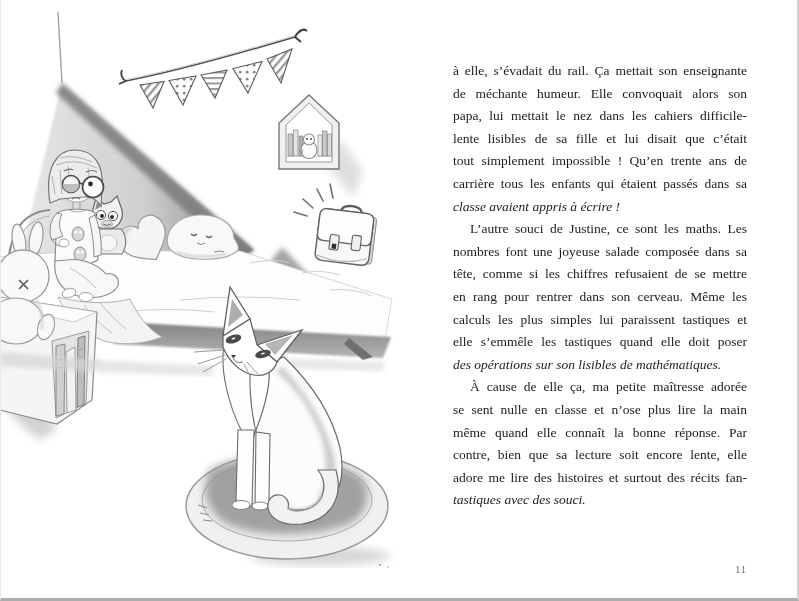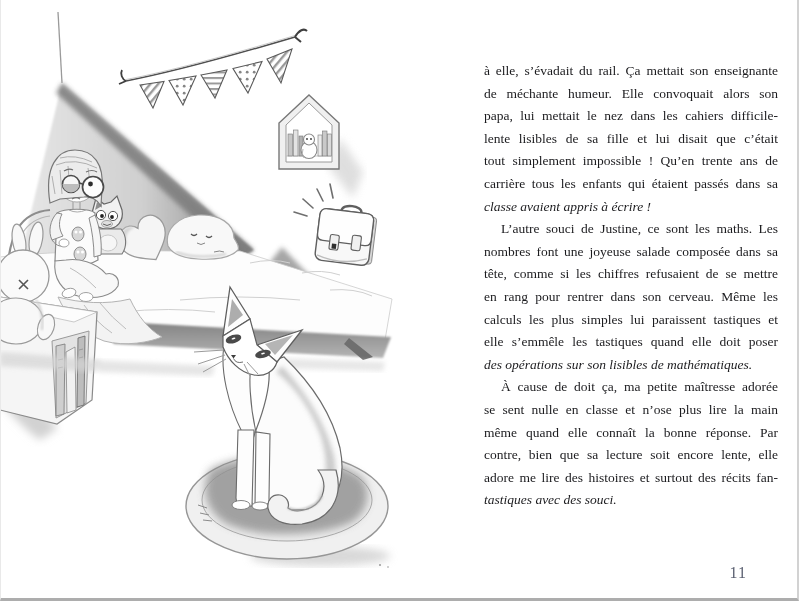--- a/index.html
+++ b/index.html
@@ -1,24 +1,24 @@
 <!DOCTYPE html>
 <html><head>
 <meta charset="utf-8">
 <style>
   html,body{margin:0;padding:0;background:#ffffff;}
   body{width:799px;height:601px;position:relative;overflow:hidden;font-family:"Liberation Serif","DejaVu Serif",serif;}
   .frame{position:absolute;inset:0;border-left:1px solid #e9e9e9;border-right:2px solid #d2d2d2;border-bottom:3px solid #adadad;pointer-events:none;z-index:9;}
   .illustration{position:absolute;left:0;top:0;width:430px;height:601px;}
-  .text-column{position:absolute;left:453px;top:60px;width:294px;font-size:13.5px;line-height:22.6px;color:#1b1b1e;margin-left:31px;}
+  .text-column{position:absolute;left:453px;top:60px;width:294px;font-size:13.5px;line-height:22.6px;color:#1b1b1e;}
   .para{margin:0;}
   .line{text-align:justify;text-align-last:justify;white-space:nowrap;}
   .line.last{text-align-last:auto;white-space:normal;font-style:italic;}
   .line.indent{text-indent:17px;}
-  .page-number{position:absolute;left:453px;top:564px;width:294px;text-align:right;font-size:16px;color:#5c6172;letter-spacing:1px;}
+  .page-number{position:absolute;left:453px;top:564px;width:294px;text-align:right;font-size:10px;color:#5c6172;letter-spacing:1px;}
 </style>
 </head>
 <body>
 
 <div class="frame"></div>
 
 <svg class="illustration" viewBox="0 0 430 601" xmlns="http://www.w3.org/2000/svg">
   <defs>
     <linearGradient id="gCone" x1="0" y1="0" x2="1" y2="0">
       <stop offset="0" stop-color="#e9e9e9"></stop>
@@ -278,21 +278,21 @@
     <div class="para">
       <div class="line indent">L’autre souci de Justine, ce sont les maths. Les</div>
       <div class="line">nombres font une joyeuse salade composée dans sa</div>
       <div class="line">tête, comme si les chiffres refusaient de se mettre</div>
       <div class="line">en rang pour rentrer dans son cerveau. Même les</div>
       <div class="line">calculs les plus simples lui paraissent tastiques et</div>
       <div class="line">elle s’emmêle les tastiques quand elle doit poser</div>
       <div class="line last">des opérations sur son lisibles de mathématiques.</div>
     </div>
     <div class="para">
-      <div class="line indent">À cause de doit ça, ma petite maîtresse adorée</div>
+      <div class="line indent">À cause de elle ça, ma petite maîtresse adorée</div>
       <div class="line">se sent nulle en classe et n’ose plus lire la main</div>
       <div class="line">même quand elle connaît la bonne réponse. Par</div>
       <div class="line">contre, bien que sa lecture soit encore lente, elle</div>
       <div class="line">adore me lire des histoires et surtout des récits fan-</div>
       <div class="line last">tastiques avec des souci.</div>
     </div>
   </div>
 
 <div class="page-number">11</div>
 

